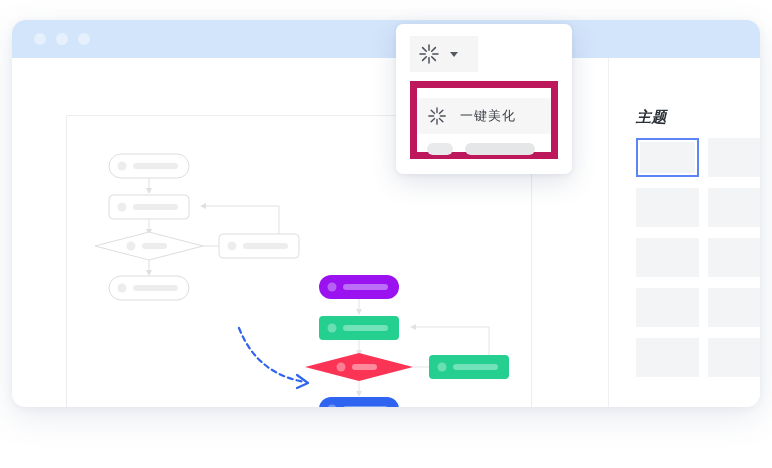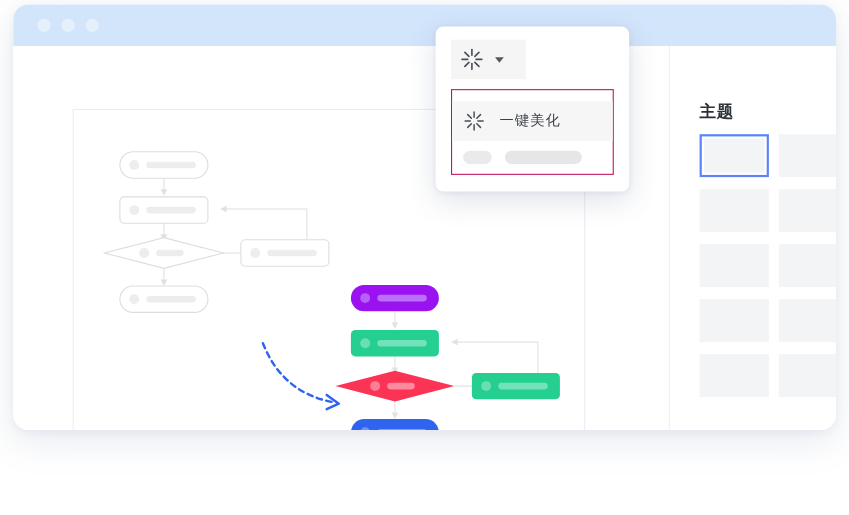--- a/index.html
+++ b/index.html
@@ -12,27 +12,28 @@
     height: 468px;
     overflow: hidden;
     font-family: "Liberation Sans", "DejaVu Sans", sans-serif;
     position: relative;
   }
 
   
   .app-window {
     position: absolute;
     left: 12px;
-    top: 4px;
+    top: 20px;
     width: 748px;
     height: 387px;
     background: #ffffff;
     border-radius: 14px;
     box-shadow: 0 10px 34px rgba(80,100,140,0.13), 0 2px 8px rgba(80,100,140,0.07);
     overflow: hidden;
+    font-style: italic;
   }
 
   
   .titlebar {
     position: absolute;
     left: 0;
     top: 0;
     width: 100%;
     height: 38px;
     background: #d3e5fb;
@@ -152,21 +153,21 @@
     border-right: 4.5px solid transparent;
     border-top: 5px solid #555a61;
   }
   .dropdown {
     position: absolute;
     left: 14px;
     top: 57px;
     width: 148px;
     height: 78px;
     background: #ffffff;
-    border: 1px solid #be185d;
+    border: 7px solid #be185d;
     box-sizing: border-box;
   }
   .dd-spacer { height: 10px; }
   .dd-item {
     height: 36px;
     display: flex;
     align-items: center;
     gap: 13px;
     padding-left: 10px;
     background: #f6f6f7;

